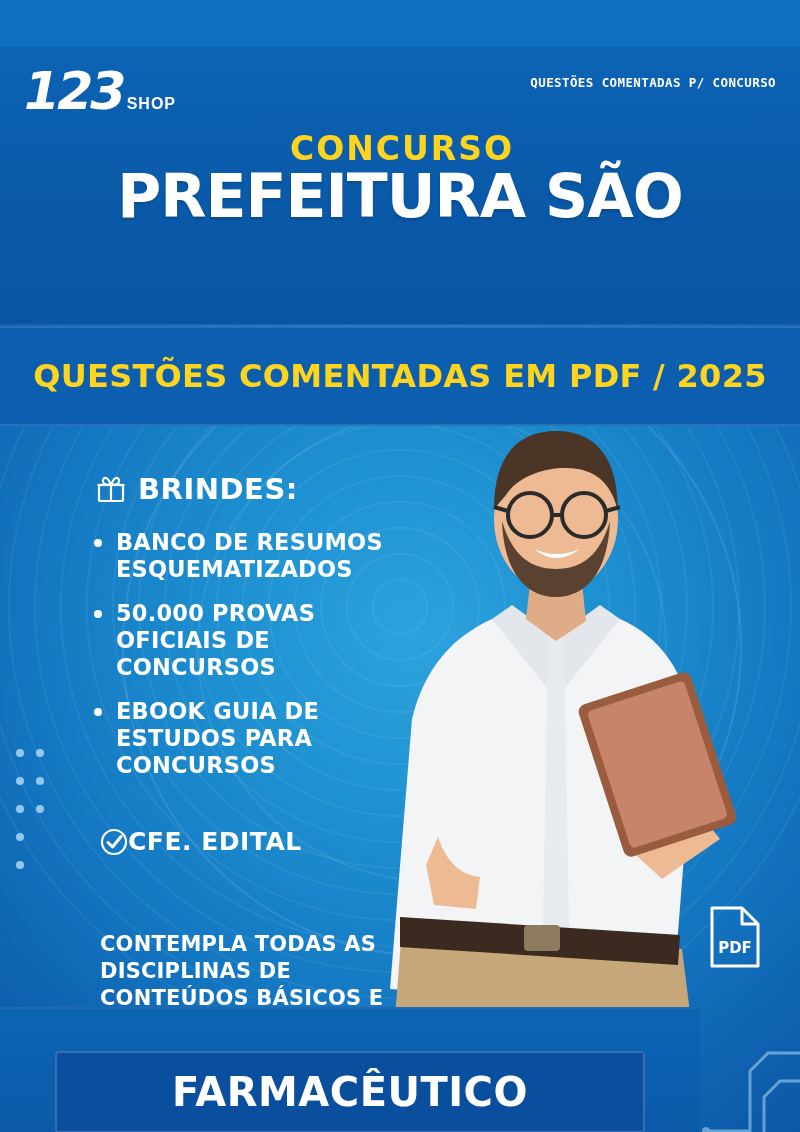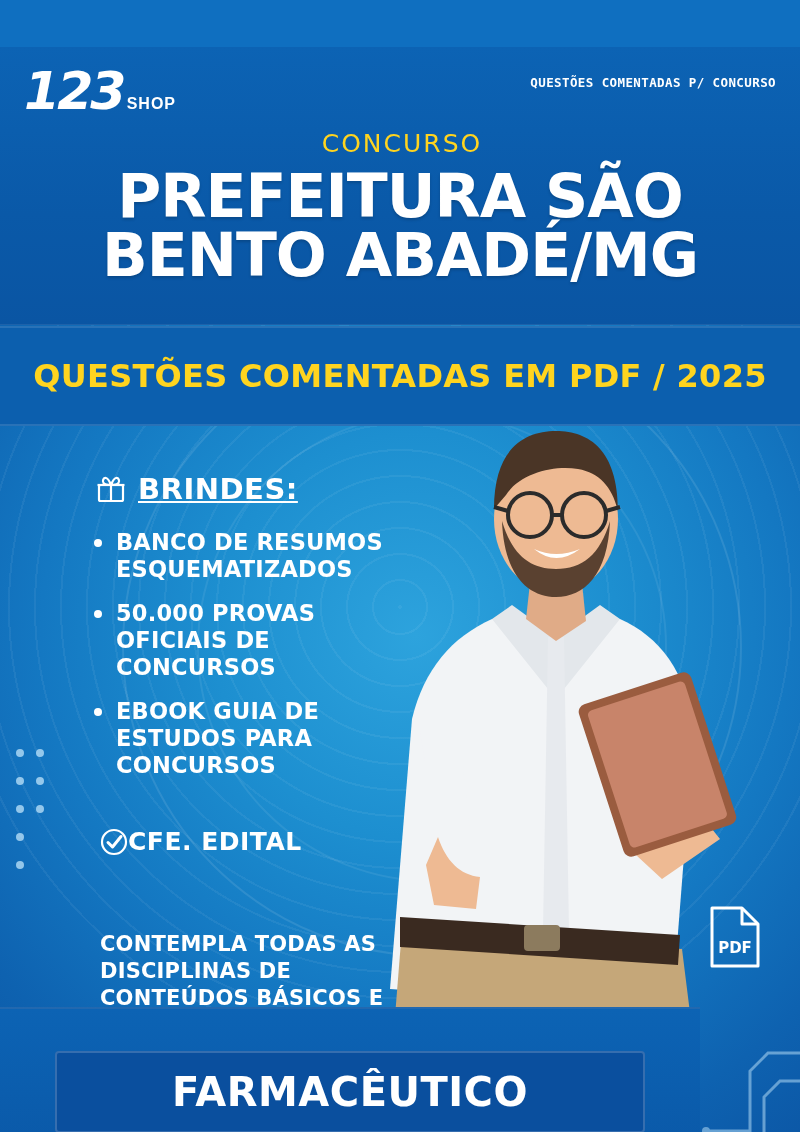--- a/index.html
+++ b/index.html
@@ -62,21 +62,21 @@
     position:absolute; right:-2px; bottom:4px;
     font-size:16px; font-weight:bold; color:#ffffff; letter-spacing:1px;
   }
   .top-right-label {
     position:absolute; right:24px; top:28px;
     font-size:12.5px; font-weight:bold; color:#ffffff; letter-spacing:0.4px;
     font-family:"DejaVu Sans Mono", monospace;
   }
   .concurso-kicker {
     position:absolute; left:4px; right:0; top:82px; text-align:center;
-    color:#ffd41f; font-size:25px; font-weight:normal; letter-spacing:2px;
+    color:#ffd41f; font-size:33px; font-weight:bold; letter-spacing:2px;
     font-family:"DejaVu Sans", sans-serif;
   }
   .title-main {
     position:absolute; left:0; right:0; top:120px; text-align:center;
     color:#ffffff; font-size:60px; font-weight:bold; line-height:59px;
     letter-spacing:-1px;
     font-family:"DejaVu Sans", sans-serif;
     text-shadow:0 2px 3px rgba(0,0,0,0.18);
     padding:0 41px;
   }
@@ -96,21 +96,20 @@
   }
 
   
   .brindes-head {
     position:absolute; left:96px; top:425px;
     display:flex; align-items:center; gap:12px;
   }
   .brindes-head .label {
     color:#ffffff; font-size:29px; font-weight:bold; letter-spacing:0.5px;
     font-family:"DejaVu Sans", sans-serif;
-    text-decoration:underline;
   }
   .gift-icon { width:30px; height:30px; display:block; }
 
   .bullets {
     position:absolute; left:86px; top:482px; width:340px;
   }
   .bullets li {
     list-style:none; position:relative;
     color:#ffffff; font-size:22.5px; font-weight:bold; line-height:27px;
     letter-spacing:0.2px; margin-bottom:17px; padding-left:30px;
@@ -258,21 +257,20 @@
       <div class="logo-text">123</div>
       <div class="logo-shop">SHOP</div>
     </div>
 
     <div class="top-right-label">QUESTÕES COMENTADAS P/ CONCURSO</div>
 
     <div class="concurso-kicker">CONCURSO</div>
 
     <div class="title-main">
       <div>PREFEITURA SÃO</div>
-      <div>BENTO ABADÉ/MG</div>
     </div>
   </div>
 
   <div class="sub-band">
     <span>QUESTÕES COMENTADAS EM PDF / 2025</span>
   </div>
 
   <svg class="person" viewBox="0 0 430 660">
     <defs>
       <clipPath id="pclip">

